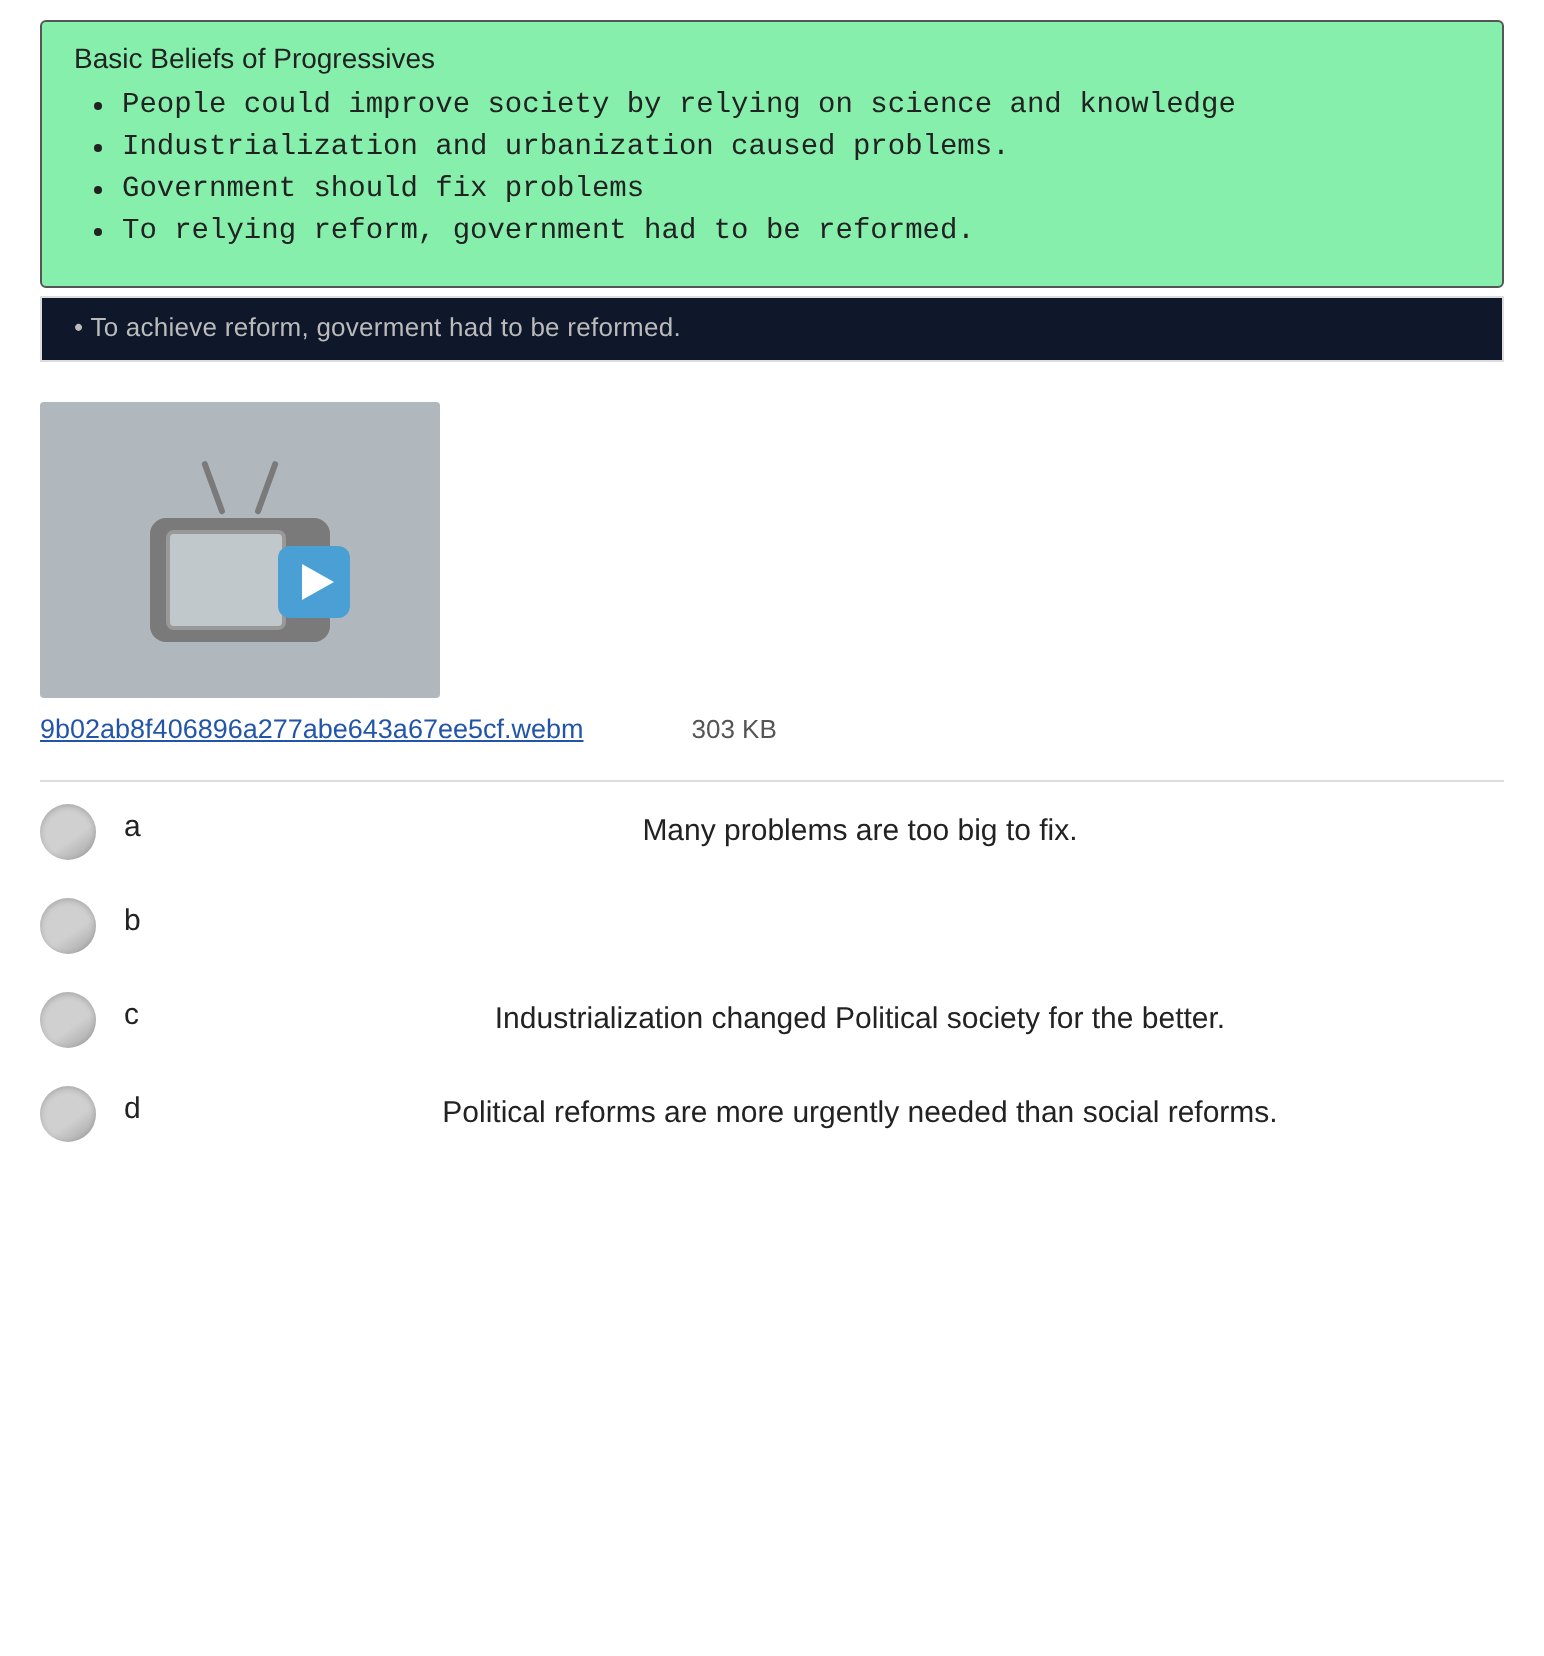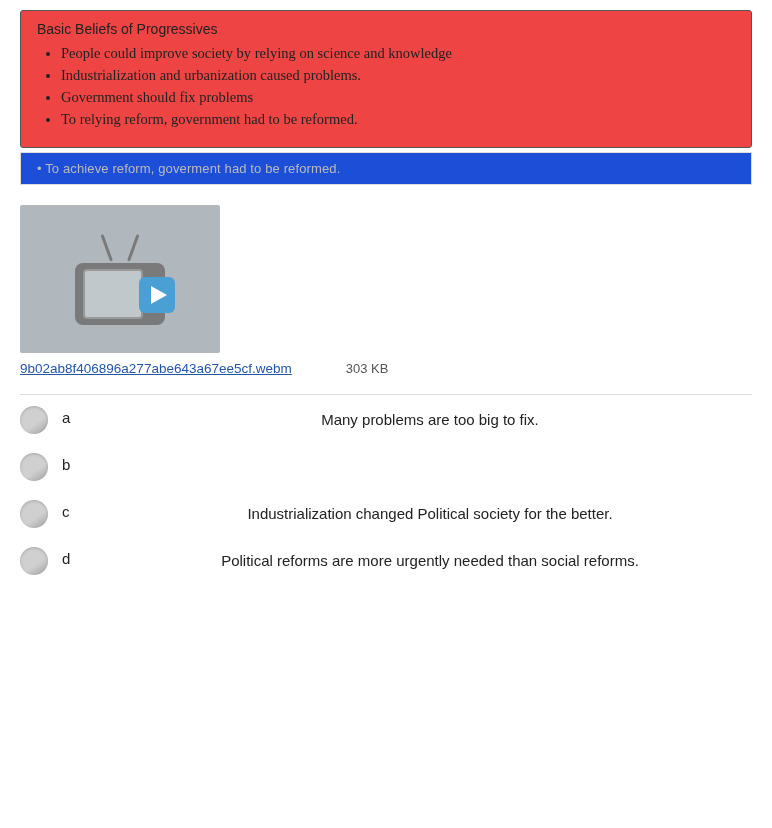--- a/index.html
+++ b/index.html
@@ -16,46 +16,46 @@
       padding: 10px 20px;
       color: #222;
       font-size: 15px;
     }
 
     .info-box {
       border: 1.5px solid #555;
       border-radius: 3px;
       padding: 10px 28px 14px 16px;
       margin-bottom: 4px;
-      background: #ef4444;
+      background: #86efac;
     }
 
     .info-box-title {
       font-size: 14px;
       margin-bottom: 8px;
       color: #222;
       font-family: Arial, sans-serif;
     }
 
     .info-box ul {
       list-style: disc;
       padding-left: 24px;
     }
 
     .info-box ul li {
       font-size: 14.5px;
       margin-bottom: 5px;
       color: #222;
-      font-family: Liberation Serif, serif;
+      font-family: Liberation Mono, monospace;
     }
 
     .faded-row {
       border: 1px solid #ddd;
       padding: 7px 16px;
-      background: #1d4ed8;
+      background: #0f172a;
       margin-bottom: 20px;
     }
 
     .faded-text {
       font-size: 13px;
       color: #bbb;
       font-family: Arial, sans-serif;
       direction: rtl;
       unicode-bidi: bidi-override;
       letter-spacing: 0.01em;

